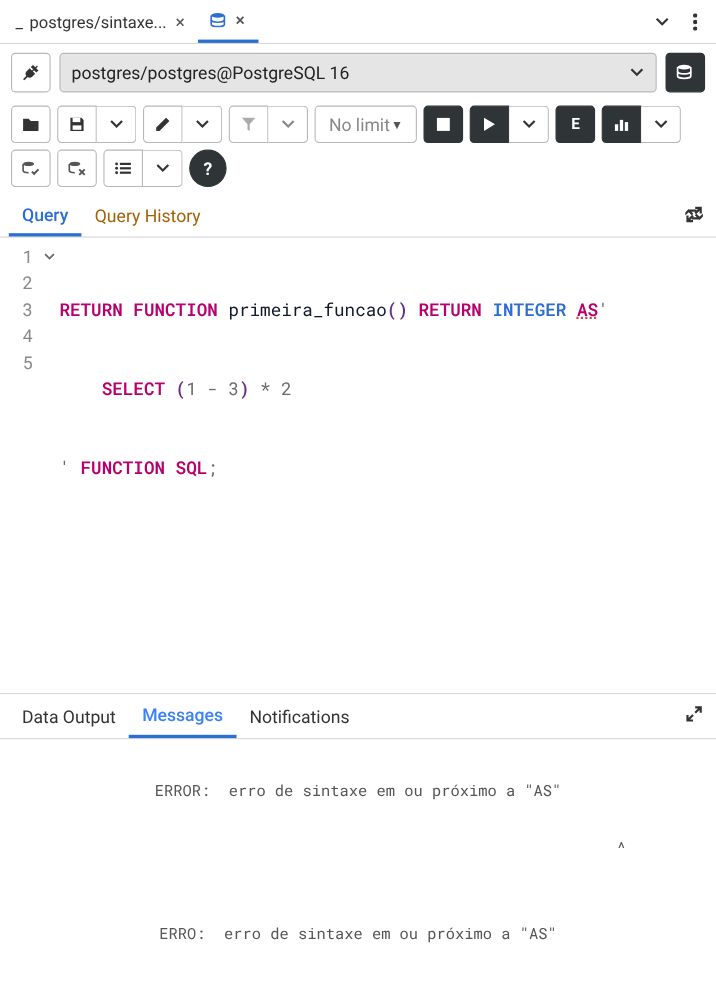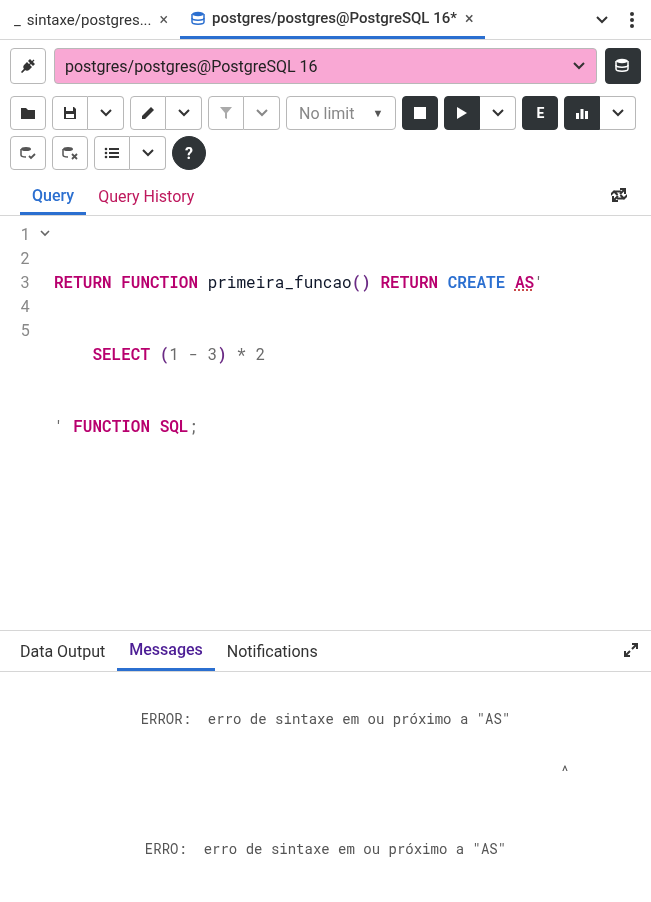--- a/index.html
+++ b/index.html
@@ -69,21 +69,21 @@
   }
   .connselect {
     flex: 1;
     height: 36px;
     border: 1px solid #b8b8b8;
     border-radius: 4px;
     display: flex; align-items: center; justify-content: space-between;
     padding: 0 10px;
     font-size: 16px;
     color: #222;
-    background: #f9a8d4;
+    background: #e5e5e5;
     cursor: pointer;
   }
   .toolbar {
     display: flex;
     flex-wrap: wrap;
     gap: 6px;
     padding: 4px 10px 8px 10px;
     align-items: center;
   }
   .toolbar-row { display: flex; gap: 6px; align-items: center; }
@@ -100,39 +100,39 @@
   }
   .btn.dark { background: #2f3437; color: #fff; border-color: #2f3437; }
   .btn-grp { display: flex; }
   .btn-grp .btn:first-child { border-top-right-radius: 0; border-bottom-right-radius: 0; }
   .btn-grp .btn:last-child { border-top-left-radius: 0; border-bottom-left-radius: 0; border-left: 0; }
   .btn-grp .btn:not(:first-child):not(:last-child) { border-radius: 0; border-left: 0; }
   .nolimit {
     height: 34px;
     border: 1px solid #b8b8b8;
     border-radius: 4px;
-    display: flex; align-items: center; gap: 18px;
+    display: flex; align-items: center; gap: 1px;
     padding: 0 12px;
     color: #888;
     font-size: 16px;
     cursor: pointer;
   }
   .qtabs {
     display: flex;
     align-items: center;
     border-bottom: 1px solid #d6d6d6;
-    padding: 0 20px;
+    padding: 0 8px;
     height: 38px;
   }
   .qtab {
     padding: 0 12px;
     height: 100%;
     display: flex; align-items: center;
     font-size: 16px;
-    color: #be185d;
+    color: #a16207;
     cursor: pointer;
   }
   .qtab.active { color: #2b6fd0; border-bottom: 3px solid #2b6fd0; font-weight: 500; }
   .expand-icon { margin-left: auto; cursor: pointer; padding: 4px; }
   .editor {
     font-family: "Roboto Mono", Menlo, Consolas, monospace;
     font-size: 16px;
     line-height: 24px;
     display: flex;
     flex: 1;
@@ -166,21 +166,21 @@
     height: 42px;
   }
   .otab {
     padding: 0 12px;
     height: 100%;
     display: flex; align-items: center;
     font-size: 16px;
     color: #333;
     cursor: pointer;
   }
-  .otab.active { color: #4c1d95; border-bottom: 3px solid #2b6fd0; font-weight: 500; }
+  .otab.active { color: #3b82f6; border-bottom: 3px solid #2b6fd0; font-weight: 500; }
   .messages {
     font-family: "Roboto Mono", Menlo, Consolas, monospace;
     font-size: 14px;
     line-height: 26px;
     color: #555;
     padding: 8px 14px;
     white-space: pre;
     overflow: auto;
     flex-shrink: 0;
     height: 230px;
@@ -188,32 +188,31 @@
   }
   .caret-down { font-size: 11px; color: #555; }
   .chev { width: 14px; height: 14px; }
 </style>
 </head>
 <body>
 
 <div class="tabbar">
   <div class="tab" style="max-width:200px;">
     <span style="flex-shrink:0;">_</span>
-    <span style="overflow:hidden;text-overflow:ellipsis;">sintaxe/postgres...</span>
+    <span style="overflow:hidden;text-overflow:ellipsis;">postgres/sintaxe...</span>
     <span class="close">×</span>
   </div>
   <div class="tab active">
     <span class="db-icon">
       <svg class="icon-svg" viewBox="0 0 16 14">
           <ellipse cx="8" cy="3" rx="6" ry="2.2" fill="#2b6fd0"></ellipse>
           <path d="M2 3v8c0 1.2 2.7 2.2 6 2.2s6-1 6-2.2V3" fill="none" stroke="#2b6fd0" stroke-width="1.5"></path>
           <path d="M2 7c0 1.2 2.7 2.2 6 2.2s6-1 6-2.2" fill="none" stroke="#2b6fd0" stroke-width="1.5"></path>
         </svg>
     </span>
-    <span>postgres/postgres@PostgreSQL 16*</span>
     <span class="close">×</span>
   </div>
   <div class="spacer"></div>
   <div class="menu-btn">
     <svg class="chev" viewBox="0 0 14 14">
         <path d="M2 4l5 5 5-5" fill="none" stroke="#333" stroke-width="2"></path>
       </svg>
   </div>
   <div class="kebab">
     <svg width="4" height="16" viewBox="0 0 4 16">
@@ -392,21 +391,21 @@
         <svg width="10" height="10" viewBox="0 0 10 10">
           <path d="M1 2l4 4 4-4" fill="none" stroke="#666" stroke-width="1.6"></path>
         </svg>
       </div>
     <div class="gline"></div>
       <div class="gline"></div>
       <div class="gline"></div>
       <div class="gline"></div>
   </div>
   <div class="code">
-    <div class="cline"><span class="kw">RETURN FUNCTION</span><span class="fn"> primeira_funcao</span><span class="paren">()</span> <span class="kw">RETURN</span> <span class="typ">CREATE</span> <span class="kw underline-err">AS</span><span class="op">'</span></div>
+    <div class="cline"><span class="kw">RETURN FUNCTION</span><span class="fn"> primeira_funcao</span><span class="paren">()</span> <span class="kw">RETURN</span> <span class="typ">INTEGER</span> <span class="kw underline-err">AS</span><span class="op">'</span></div>
     <div class="cline">    <span class="kw">SELECT</span> <span class="paren">(</span><span class="op">1 - 3</span><span class="paren">)</span><span class="op"> * </span><span class="op">2</span></div>
     <div class="cline"><span class="op">'</span> <span class="kw">FUNCTION SQL</span><span class="op">;</span></div>
     <div class="cline"></div>
   </div>
 </div>
 
 <div class="otabs">
   <div class="otab">Data Output</div>
   <div class="otab active">Messages</div>
   <div class="otab">Notifications</div>

